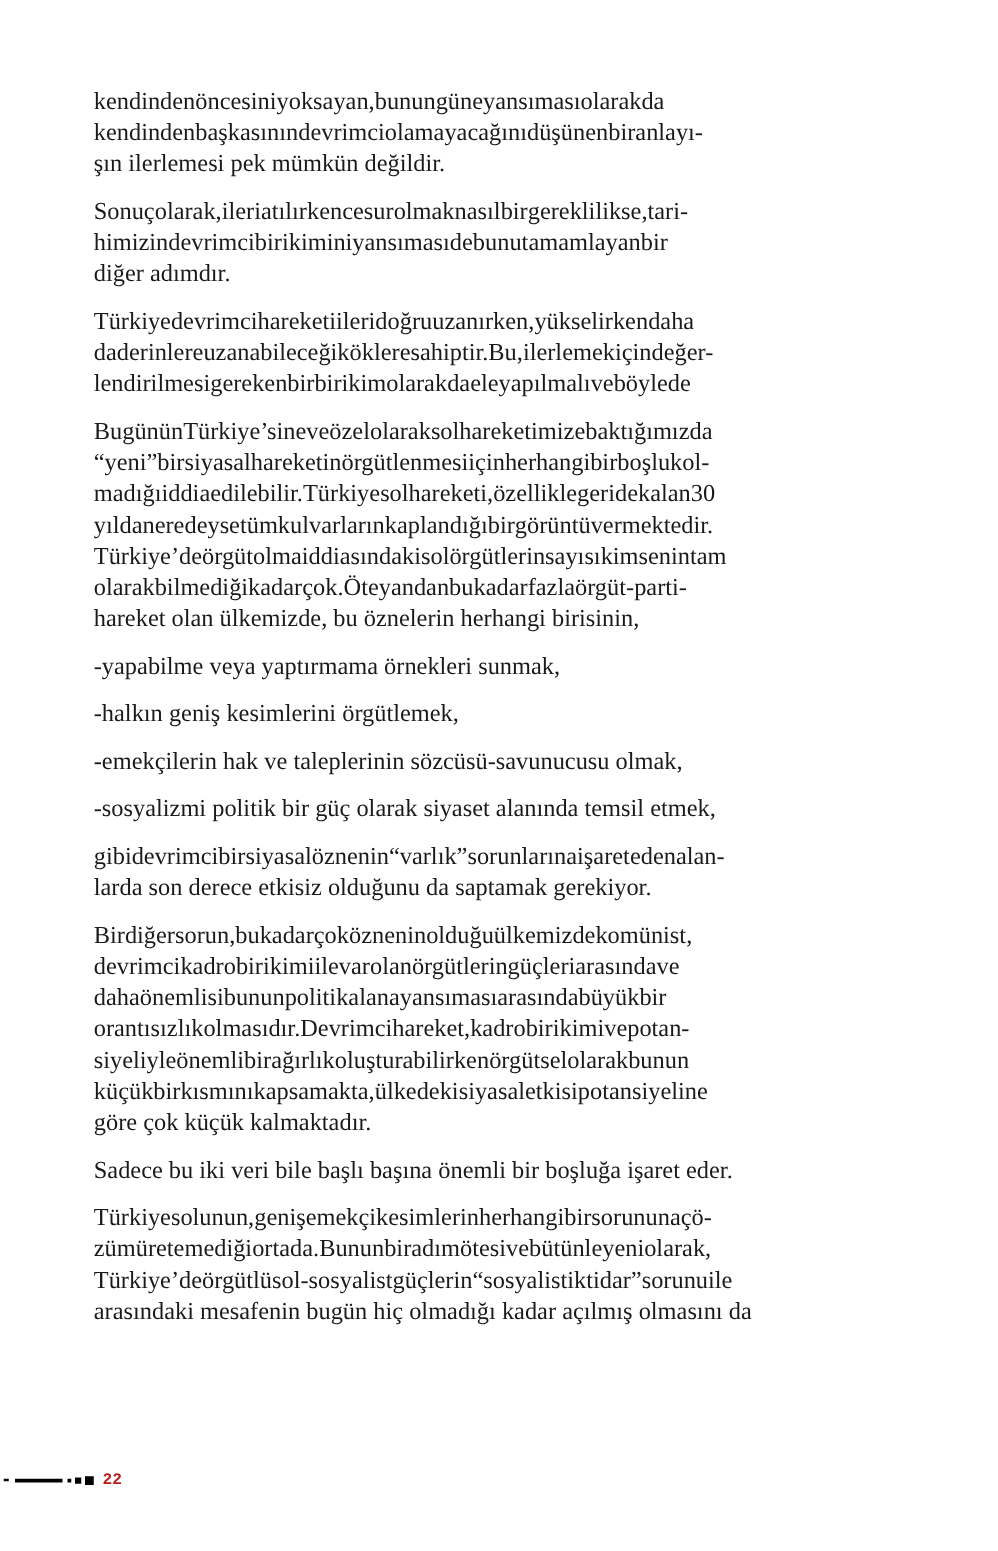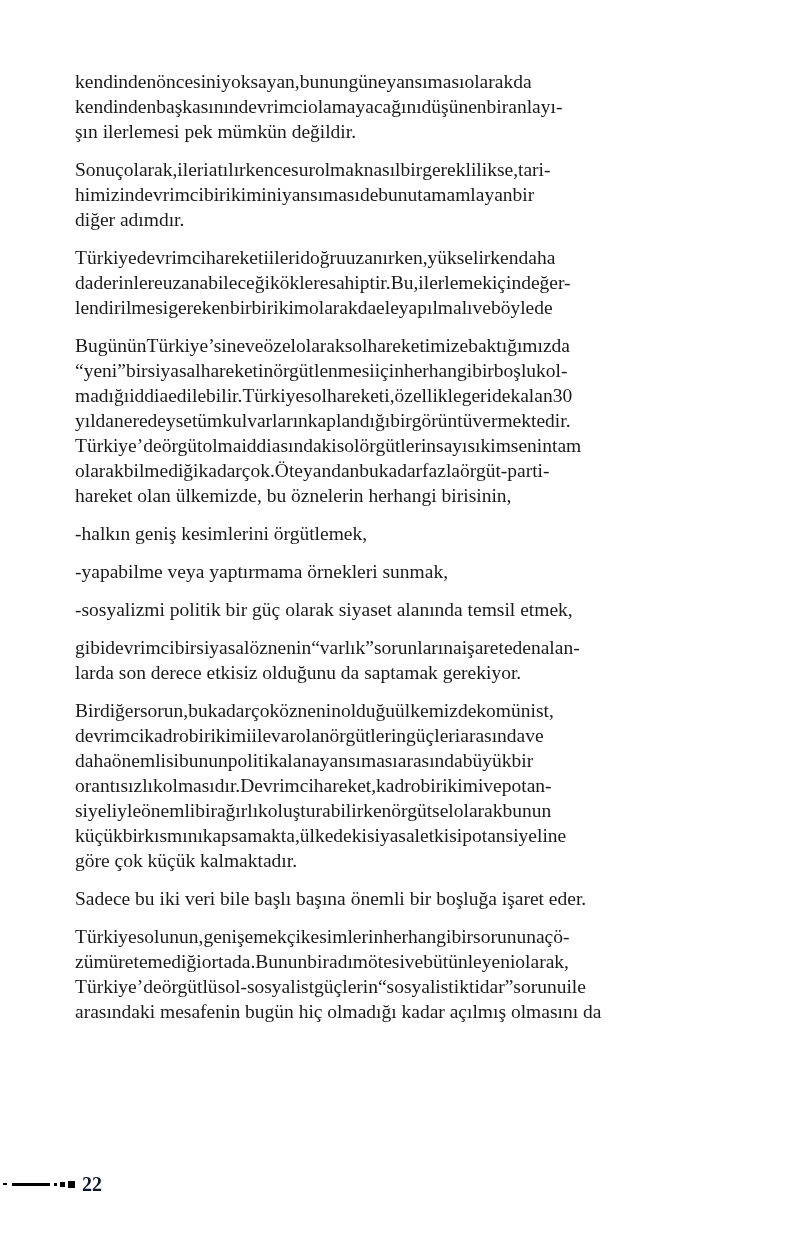--- a/index.html
+++ b/index.html
@@ -59,24 +59,24 @@
     margin-right: 4px;
   }
   .sq {
     background: #000;
     margin-right: 3px;
   }
   .sq1 { width: 3px;  height: 3px; }
   .sq2 { width: 5px;  height: 5px; }
   .sq3 { width: 7px;  height: 7px; margin-right: 7px; }
   .page-number {
-    font-family: Liberation Serif, serif;
+    font-family: Liberation Mono, monospace;
     font-weight: bold;
-    font-size: 20px;
-    color: #0f172a;
+    font-size: 13px;
+    color: #b91c1c;
     line-height: 14px;
   }
 </style>
 </head>
 <body>
 
 <main class="page-body">
     <div class="paragraph">
       <div class="line"><span>kendinden</span><span>öncesini</span><span>yok</span><span>sayan,</span><span>bunun</span><span>güne</span><span>yansıması</span><span>olarak</span><span>da</span></div>
       <div class="line"><span>kendinden</span><span>başkasının</span><span>devrimci</span><span>olamayacağını</span><span>düşünen</span><span>bir</span><span>anlayı-</span></div>
@@ -95,24 +95,27 @@
     <div class="paragraph">
       <div class="line"><span>Bugünün</span><span>Türkiye’sine</span><span>ve</span><span>özel</span><span>olarak</span><span>sol</span><span>hareketimize</span><span>baktığımızda</span></div>
       <div class="line"><span>“yeni”</span><span>bir</span><span>siyasal</span><span>hareketin</span><span>örgütlenmesi</span><span>için</span><span>herhangi</span><span>bir</span><span>boşluk</span><span>ol-</span></div>
       <div class="line"><span>madığı</span><span>iddia</span><span>edilebilir.</span><span>Türkiye</span><span>sol</span><span>hareketi,</span><span>özellikle</span><span>geride</span><span>kalan</span><span>30</span></div>
       <div class="line"><span>yılda</span><span>neredeyse</span><span>tüm</span><span>kulvarların</span><span>kaplandığı</span><span>bir</span><span>görüntü</span><span>vermektedir.</span></div>
       <div class="line"><span>Türkiye’de</span><span>örgüt</span><span>olma</span><span>iddiasındaki</span><span>sol</span><span>örgütlerin</span><span>sayısı</span><span>kimsenin</span><span>tam</span></div>
       <div class="line"><span>olarak</span><span>bilmediği</span><span>kadar</span><span>çok.</span><span>Öte</span><span>yandan</span><span>bu</span><span>kadar</span><span>fazla</span><span>örgüt-parti-</span></div>
       <div class="line last">hareket olan ülkemizde, bu öznelerin herhangi birisinin,</div>
     </div>
     <div class="paragraph">
+      <div class="line last">-yapabilme veya yaptırmama örnekleri sunmak,</div>
+    </div>
+    <div class="paragraph">
       <div class="line last">-halkın geniş kesimlerini örgütlemek,</div>
     </div>
     <div class="paragraph">
-      <div class="line last">-yapabilme veya yaptırmama örnekleri sunmak,</div>
+      <div class="line last">-emekçilerin hak ve taleplerinin sözcüsü-savunucusu olmak,</div>
     </div>
     <div class="paragraph">
       <div class="line last">-sosyalizmi politik bir güç olarak siyaset alanında temsil etmek,</div>
     </div>
     <div class="paragraph">
       <div class="line"><span>gibi</span><span>devrimci</span><span>bir</span><span>siyasal</span><span>öznenin</span><span>“varlık”</span><span>sorunlarına</span><span>işaret</span><span>eden</span><span>alan-</span></div>
       <div class="line last">larda son derece etkisiz olduğunu da saptamak gerekiyor.</div>
     </div>
     <div class="paragraph">
       <div class="line"><span>Bir</span><span>diğer</span><span>sorun,</span><span>bu</span><span>kadar</span><span>çok</span><span>öznenin</span><span>olduğu</span><span>ülkemizde</span><span>komünist,</span></div>

